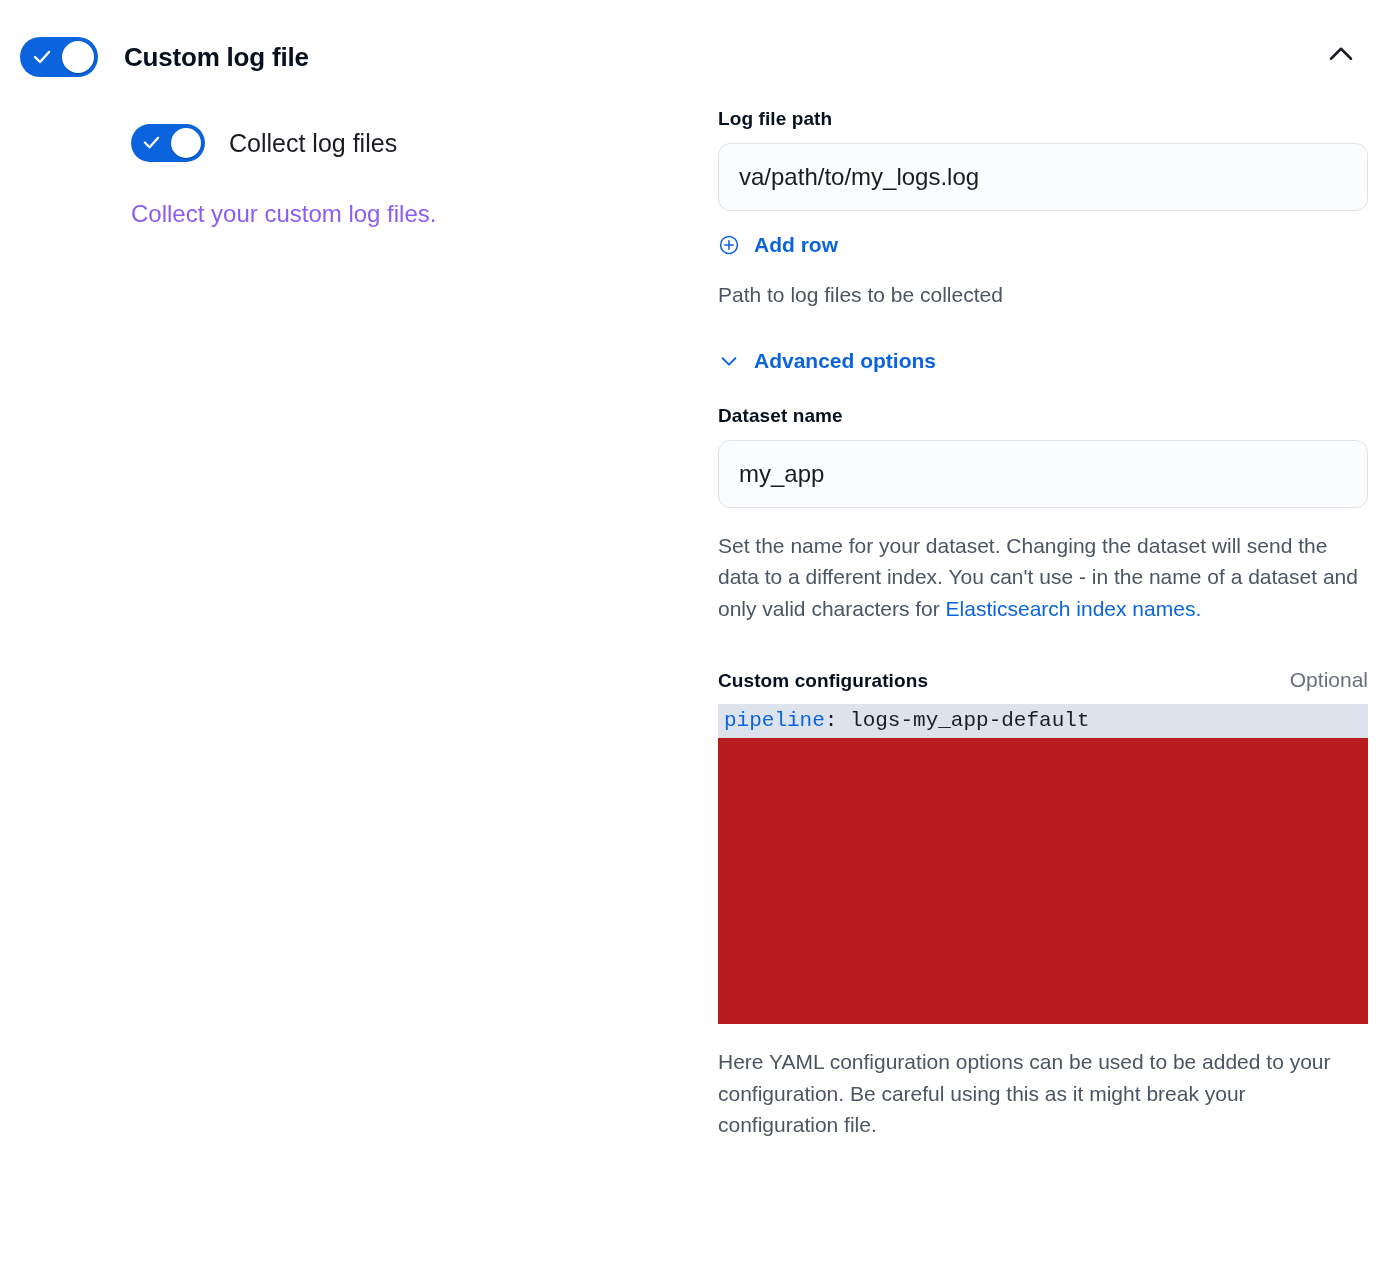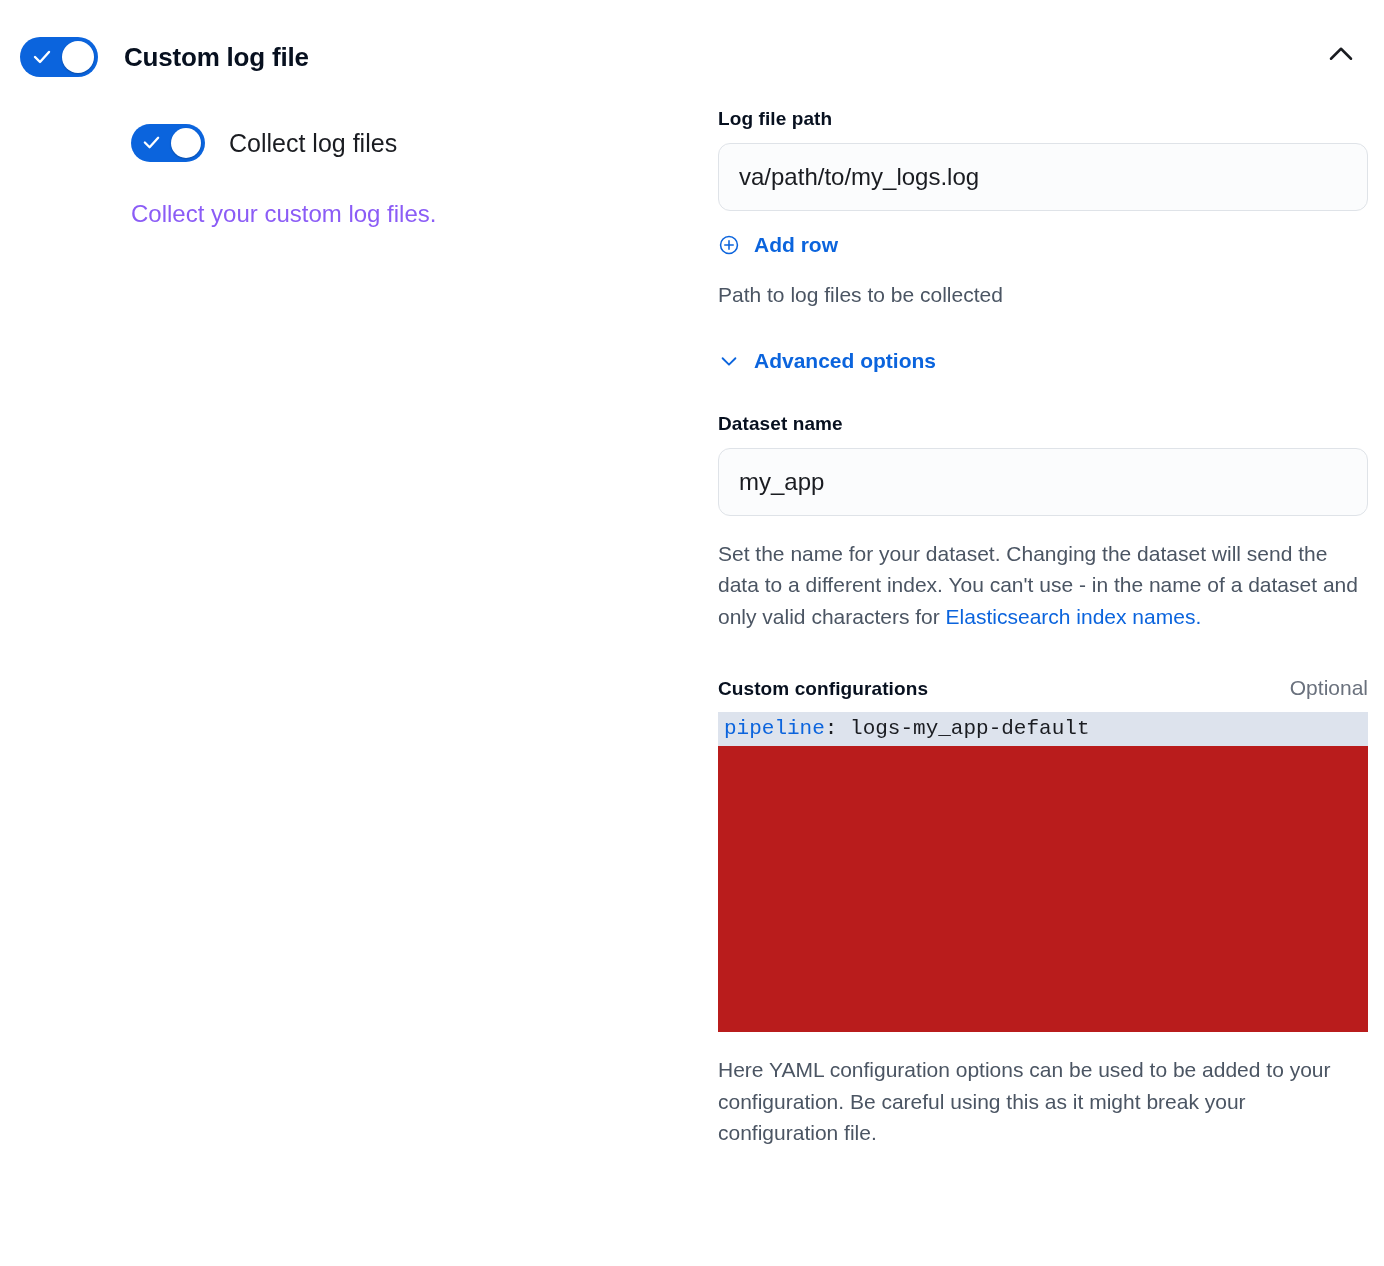--- a/index.html
+++ b/index.html
@@ -166,21 +166,21 @@
     font-weight: 700;
   }
   .helper {
     font-size: 21px;
     color: #4b5563;
     margin-top: 22px;
     line-height: 1.5;
     max-width: 650px;
   }
   .adv-row { margin-top: 38px; }
-  .section-gap { margin-top: 40px; }
+  .section-gap { margin-top: 32px; }
 
   .helper a {
     color: #0b64dd;
     text-decoration: none;
   }
 
   .cfg-head {
     display: flex;
     align-items: flex-end;
     justify-content: space-between;

